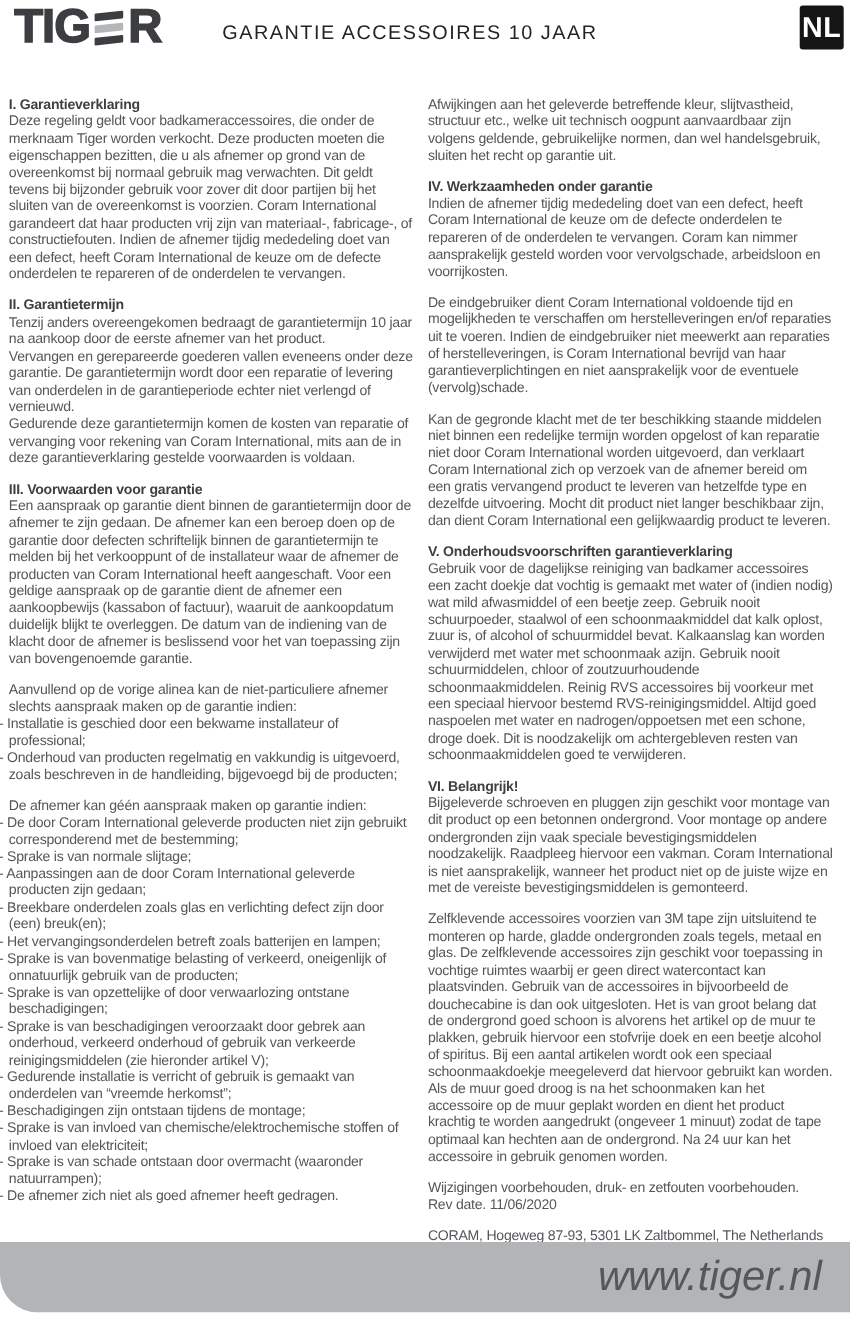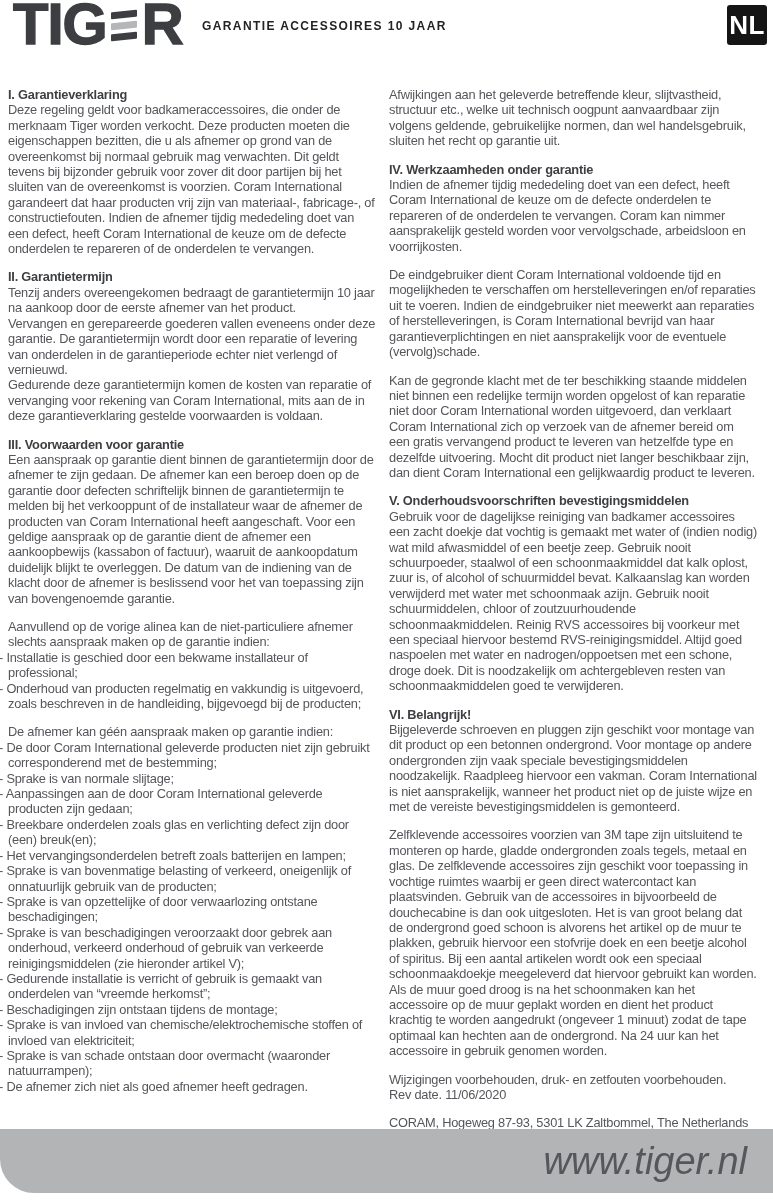--- a/index.html
+++ b/index.html
@@ -5,31 +5,31 @@
   html,body{margin:0;padding:0;background:#ffffff;}
   .page{
     position:relative;width:773px;height:1200px;margin:0 auto;
     background:#ffffff;overflow:hidden;
     font-family:"Liberation Sans",sans-serif;
   }
   
   .logo{
     position:absolute;left:13px;top:6px;height:36px;
     display:flex;align-items:center;
-    color:#3c3e41;font-weight:bold;font-size:58px;line-height:1;
+    color:#3c3e41;font-weight:bold;font-size:43px;line-height:1;
     letter-spacing:-1px;-webkit-text-stroke:1.4px #3c3e41;
   }
   .logo-e{display:flex;flex-direction:column;justify-content:space-between;
     width:26px;height:29px;margin:3px 5px 0 4px;}
   .logo-e i{display:block;height:7px;background:#3c3e41;border-radius:1px;
     transform:skewY(-6deg);}
   .logo-e i.light{background:#b4b6b8;}
   .title{
     position:absolute;left:202px;top:19px;margin:0;
-    font-size:12px;font-weight:bold;letter-spacing:1.4px;color:#232323;
+    font-size:18px;font-weight:normal;letter-spacing:1.4px;color:#232323;
     white-space:nowrap;
   }
   .badge{
     position:absolute;top:5px;right:6px;width:40px;height:40px;
     background:#151515;color:#ffffff;border-radius:3px;
     display:flex;align-items:center;justify-content:center;
     font-size:26px;font-weight:bold;letter-spacing:.5px;
   }
   
   .col{
@@ -100,21 +100,21 @@
         <p class="bullet">- Sprake is van invloed van chemische/elektrochemische stoffen of invloed van elektriciteit;</p>
         <p class="bullet">- Sprake is van schade ontstaan door overmacht (waaronder natuurrampen);</p>
         <p class="bullet">- De afnemer zich niet als goed afnemer heeft gedragen.</p>
       </section>
     <section class="col col-right" id="col-right" style="color: rgb(84, 86, 90);">
         <p class="tight">Afwijkingen aan het geleverde betreffende kleur, slijtvastheid, structuur etc., welke uit technisch oogpunt aanvaardbaar zijn volgens geldende, gebruikelijke normen, dan wel handelsgebruik, sluiten het recht op garantie uit.</p>
         <h3 class="heading" style="color: rgb(61, 63, 66);">IV. Werkzaamheden onder garantie</h3>
         <p class="tight">Indien de afnemer tijdig mededeling doet van een defect, heeft Coram International de keuze om de defecte onderdelen te repareren of de onderdelen te vervangen. Coram kan nimmer aansprakelijk gesteld worden voor vervolgschade, arbeidsloon en voorrijkosten.</p>
         <p class="para">De eindgebruiker dient Coram International voldoende tijd en mogelijkheden te verschaffen om herstelleveringen en/of reparaties uit te voeren. Indien de eindgebruiker niet meewerkt aan reparaties of herstelleveringen, is Coram International bevrijd van haar garantieverplichtingen en niet aansprakelijk voor de eventuele (vervolg)schade.</p>
         <p class="para">Kan de gegronde klacht met de ter beschikking staande middelen niet binnen een redelijke termijn worden opgelost of kan reparatie niet door Coram International worden uitgevoerd, dan verklaart Coram International zich op verzoek van de afnemer bereid om een gratis vervangend product te leveren van hetzelfde type en dezelfde uitvoering. Mocht dit product niet langer beschikbaar zijn, dan dient Coram International een gelijkwaardig product te leveren.</p>
-        <h3 class="heading" style="color: rgb(61, 63, 66);">V. Onderhoudsvoorschriften bevestigingsmiddelen</h3>
+        <h3 class="heading" style="color: rgb(61, 63, 66);">V. Onderhoudsvoorschriften garantieverklaring</h3>
         <p class="tight">Gebruik voor de dagelijkse reiniging van badkamer accessoires een zacht doekje dat vochtig is gemaakt met water of (indien nodig) wat mild afwasmiddel of een beetje zeep. Gebruik nooit schuurpoeder, staalwol of een schoonmaakmiddel dat kalk oplost, zuur is, of alcohol of schuurmiddel bevat. Kalkaanslag kan worden verwijderd met water met schoonmaak azijn. Gebruik nooit schuurmiddelen, chloor of zoutzuurhoudende schoonmaakmiddelen. Reinig RVS accessoires bij voorkeur met een speciaal hiervoor bestemd RVS-reinigingsmiddel. Altijd goed naspoelen met water en nadrogen/oppoetsen met een schone, droge doek. Dit is noodzakelijk om achtergebleven resten van schoonmaakmiddelen goed te verwijderen.</p>
         <h3 class="heading" style="color: rgb(61, 63, 66);">VI. Belangrijk!</h3>
         <p class="tight">Bijgeleverde schroeven en pluggen zijn geschikt voor montage van dit product op een betonnen ondergrond. Voor montage op andere ondergronden zijn vaak speciale bevestigingsmiddelen noodzakelijk. Raadpleeg hiervoor een vakman. Coram International is niet aansprakelijk, wanneer het product niet op de juiste wijze en met de vereiste bevestigingsmiddelen is gemonteerd.</p>
         <p class="para">Zelfklevende accessoires voorzien van 3M tape zijn uitsluitend te monteren op harde, gladde ondergronden zoals tegels, metaal en glas. De zelfklevende accessoires zijn geschikt voor toepassing in vochtige ruimtes waarbij er geen direct watercontact kan plaatsvinden. Gebruik van de accessoires in bijvoorbeeld de douchecabine is dan ook uitgesloten. Het is van groot belang dat de ondergrond goed schoon is alvorens het artikel op de muur te plakken, gebruik hiervoor een stofvrije doek en een beetje alcohol of spiritus. Bij een aantal artikelen wordt ook een speciaal schoonmaakdoekje meegeleverd dat hiervoor gebruikt kan worden. Als de muur goed droog is na het schoonmaken kan het accessoire op de muur geplakt worden en dient het product krachtig te worden aangedrukt (ongeveer 1 minuut) zodat de tape optimaal kan hechten aan de ondergrond. Na 24 uur kan het accessoire in gebruik genomen worden.</p>
         <p class="para">Wijzigingen voorbehouden, druk- en zetfouten voorbehouden.</p>
         <p class="tight">Rev date. 11/06/2020</p>
         <p class="para">CORAM, Hogeweg 87-93, 5301 LK Zaltbommel, The Netherlands</p>
       </section>
   </main>
 

